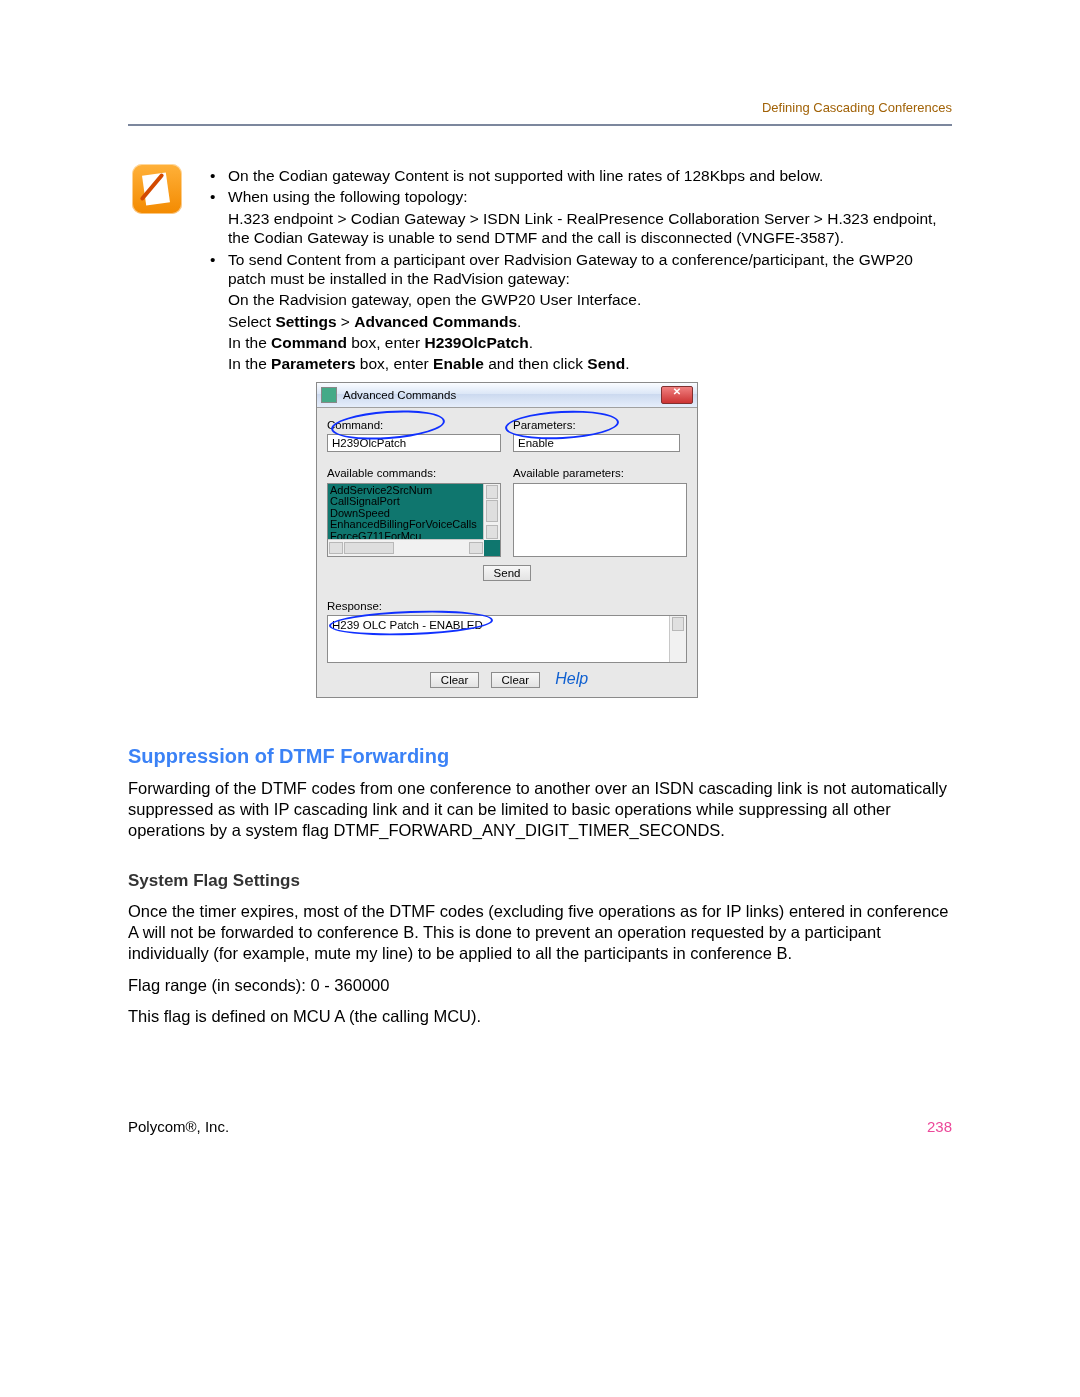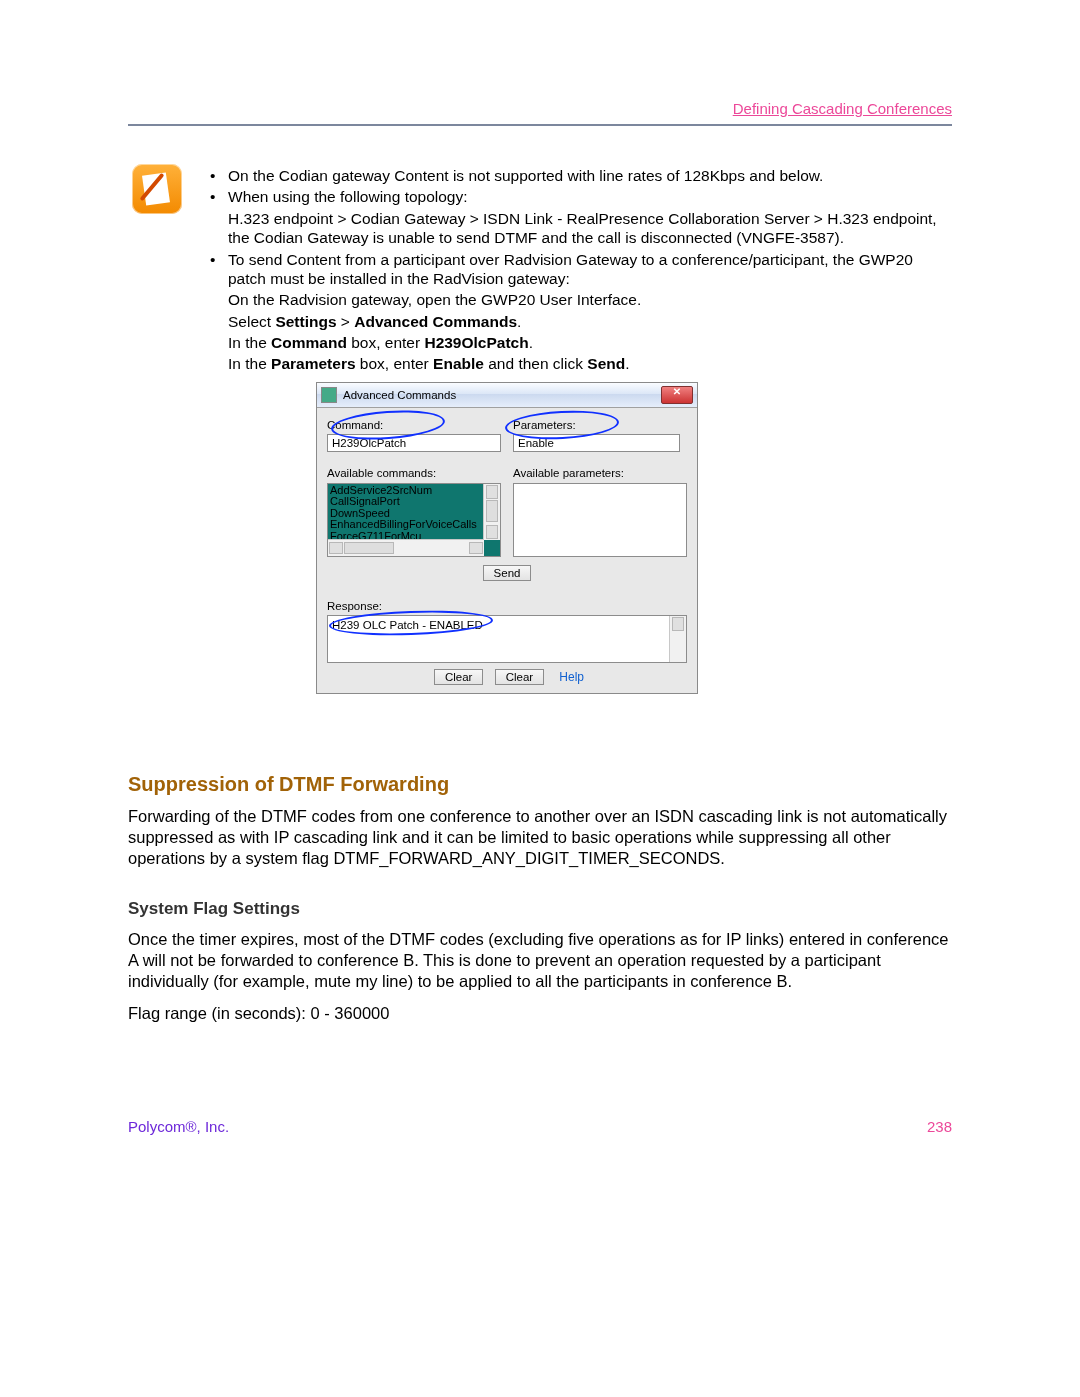--- a/index.html
+++ b/index.html
@@ -12,23 +12,22 @@
     width: 1080px;
     height: 1397px;
     position: relative;
     box-sizing: border-box;
     padding: 100px 128px 0 128px;
   }
   .header-right {
     position: absolute;
     top: 100px;
     right: 128px;
-    font-size: 15px;
-    color: #ec4899;
-    text-decoration: underline;
+    font-size: 13px;
+    color: #a16207;
   }
   .hr {
     position: absolute;
     top: 124px;
     left: 128px;
     right: 128px;
     height: 2px;
     background: #7c879d;
   }
   
@@ -217,52 +216,52 @@
     padding: 1px 10px;
     background: linear-gradient(#f7f7f7,#e3e3e3);
     border: 1px solid #8c8c8c;
     font-size: 11.5px;
     font-family: inherit;
     cursor: pointer;
   }
   .btnrow { text-align: center; margin: 8px 0 2px; }
   .btnrow2 { text-align: center; margin-top: 6px; }
   .btnrow2 .btn { margin: 0 4px; }
-  .helplink { color: #1060d0; margin-left: 8px; font-size: 12px; }
+  .helplink { color: #1060d0; margin-left: 8px; font-size: 16px; font-style: italic; }
 
   .ellipse {
     position: absolute;
     border: 2.5px solid #1030ff;
     border-radius: 50%;
     pointer-events: none;
   }
 
   .h2 {
     font-size: 20px;
     font-weight: bold;
-    margin-top: 79px;
-    color: #a16207;
+    margin-top: 47px;
+    color: #3b82f6;
   }
   .bodytext {
     font-size: 16.5px;
     line-height: 1.28;
     margin-top: 10px;
   }
   .h3 {
     font-size: 17px;
     font-weight: bold;
     margin-top: 30px;
     color: #333;
   }
   .footer-left {
     position: absolute;
     left: 128px;
     bottom: 262px;
     font-size: 15px;
-    color: #6d28d9;
+    color: #000000;
   }
   .footer-right {
     position: absolute;
     right: 128px;
     bottom: 262px;
     font-size: 15px;
     color: #ec4899;
   }
 </style>
 </head>
@@ -364,16 +363,17 @@
       <div class="ellipse" style="left:12px; top:228px; width:160px; height:20px; transform:rotate(-2deg);"></div>
     </div>
   </div>
 
   <div class="h2">Suppression of DTMF Forwarding</div>
   <div class="bodytext">Forwarding of the DTMF codes from one conference to another over an ISDN cascading link is not automatically suppressed as with IP cascading link and it can be limited to basic operations while suppressing all other operations by a system flag DTMF_FORWARD_ANY_DIGIT_TIMER_SECONDS.</div>
 
   <div class="h3">System Flag Settings</div>
   <div class="bodytext">Once the timer expires, most of the DTMF codes (excluding five operations as for IP links) entered in conference A will not be forwarded to conference B. This is done to prevent an operation requested by a participant individually (for example, mute my line) to be applied to all the participants in conference B.</div>
   <div class="bodytext">Flag range (in seconds): 0 - 360000</div>
+  <div class="bodytext">This flag is defined on MCU A (the calling MCU).</div>
 
   <div class="footer-left">Polycom®, Inc.</div>
   <div class="footer-right">238</div>
 </div>
 
 </body></html>

